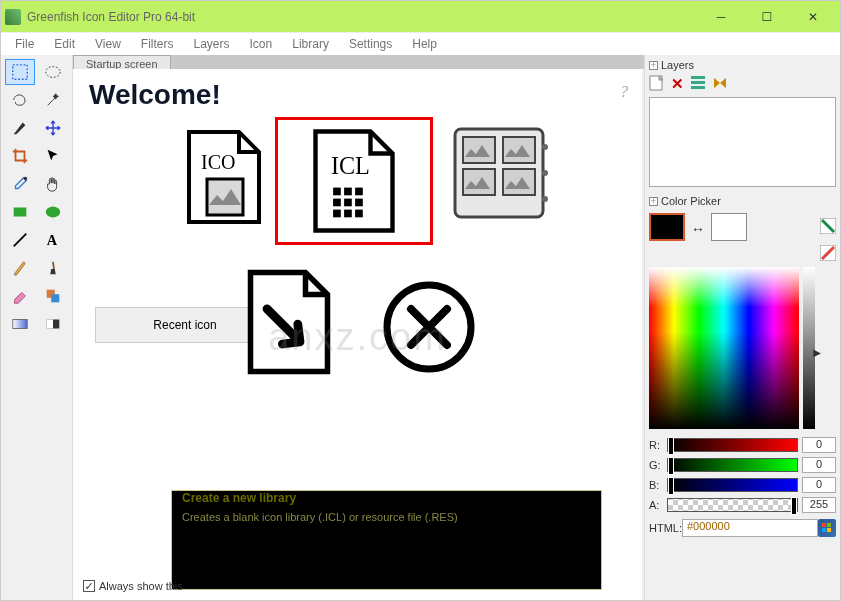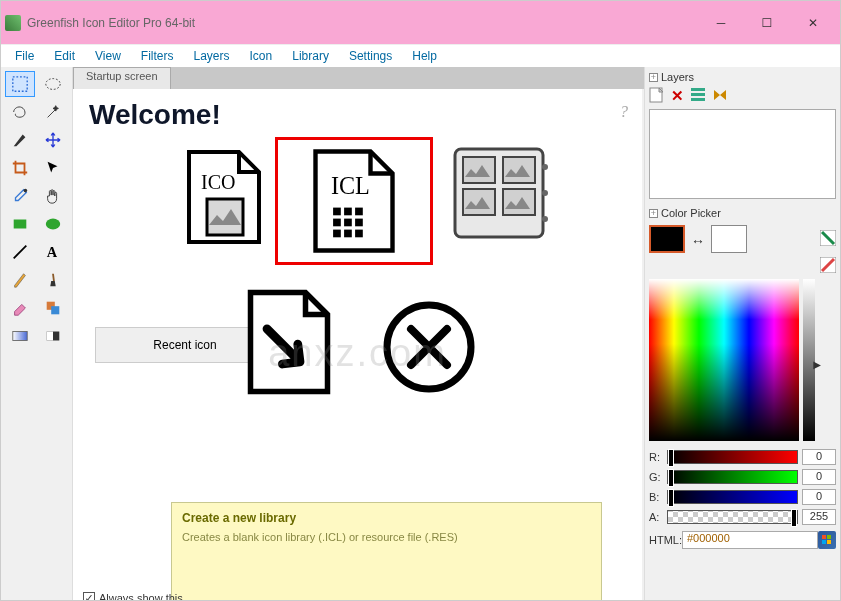--- a/index.html
+++ b/index.html
@@ -1,50 +1,50 @@
 <!DOCTYPE html>
 <html><head>
 <meta charset="utf-8">
 <style>
 * { box-sizing: border-box; margin: 0; padding: 0; }
 body { font-family: "Segoe UI", Tahoma, sans-serif; font-size: 12px; background: #fff; width: 841px; height: 601px; overflow: hidden; border: 1px solid #ccc; }
 
-.titlebar { height: 44px; display: flex; align-items: center; padding: 0 4px; background: #f9a8d4; border-bottom: 1px solid #eee; }
+.titlebar { height: 32px; display: flex; align-items: center; padding: 0 4px; background: #bef264; border-bottom: 1px solid #eee; }
 .titlebar-icon { width: 16px; height: 16px; margin-right: 6px; background: linear-gradient(45deg,#3a7b3a,#6fc06f); border-radius: 2px; }
 .titlebar-text { flex: 1; color: #666; }
 .win-btns { display: flex; }
 .win-btn { width: 46px; height: 28px; display: flex; align-items: center; justify-content: center; color: #333; }
 
 .menubar { height: 22px; display: flex; align-items: center; padding: 0 6px; gap: 4px; }
-.menu-item { padding: 2px 8px; color: #0369a1; }
+.menu-item { padding: 2px 8px; color: #737373; }
 
 .body-row { display: flex; height: calc(601px - 28px - 22px); }
 
 .toolbox { width: 72px; background: #f0f0f0; border-right: 1px solid #ddd; padding: 4px; }
 .toolgrid { display: grid; grid-template-columns: 1fr 1fr; gap: 2px; }
 .tool { width: 30px; height: 26px; display: flex; align-items: center; justify-content: center; border: 1px solid transparent; }
 .tool.sel { background: #cfe4ff; border: 1px solid #3399ff; }
 .tool svg { width: 18px; height: 18px; }
 
 .workspace { flex: 1; background: #f0f0f0; display: flex; flex-direction: column; min-width: 0; }
-.tabbar { height: 22px; background: #c8c8c8; display: flex; }
+.tabbar { height: 14px; background: #c8c8c8; display: flex; }
 .tab { padding: 2px 12px; background: #e8e8e8; border: 1px solid #aaa; border-bottom: none; font-size: 11px; color: #555; }
 
 .canvas-area { flex: 1; background: #fff; margin: 0 2px 2px 0; position: relative; padding: 10px 16px; overflow: hidden; }
 .welcome-title { font-size: 28px; font-weight: 600; color: #0f172a; margin-bottom: 6px; }
 .subtitle { font-size: 11px; color: #333; margin-bottom: 10px; }
 .help-q { position: absolute; top: 14px; right: 14px; color: #aaa; font-size: 16px; font-style: italic; font-family: serif; }
 
 .actions { position: relative; height: 280px; }
 .action-card { position: absolute; text-align: center; }
 .action-card svg { display: block; }
 .hl { border: 3px solid #e00; }
 .recent-btn { position: absolute; left: 6px; top: 190px; width: 180px; height: 36px; background: #efefef; border: 1px solid #ccc; display: flex; align-items: center; justify-content: center; font-size: 12px; }
 
-.hint-box { position: absolute; left: 98px; bottom: 14px; right: 40px; height: 100px; background: #fef9c3; border: 1px solid #c8c890; padding: 8px 10px; }
+.hint-box { position: absolute; left: 98px; bottom: 14px; right: 40px; height: 100px; background: #000000; border: 1px solid #c8c890; padding: 0 10px; }
 .hint-title { color: #6a6a00; font-weight: bold; font-size: 12px; margin-bottom: 6px; }
 .hint-body { color: #888844; font-size: 11px; }
 
 .always-row { position: absolute; left: 10px; bottom: 12px; display: flex; align-items: center; gap: 4px; font-size: 11px; color: #333; }
 .chk { width: 12px; height: 12px; border: 1px solid #555; display: flex; align-items: center; justify-content: center; }
 
 .rightpanel { width: 196px; background: #f0f0f0; border-left: 1px solid #ddd; display: flex; flex-direction: column; padding: 2px 4px; font-size: 11px; color: #333; position: relative; }
 .panel-title { padding: 2px 0; display: flex; align-items: center; gap: 3px; }
 .plusbox { width: 9px; height: 9px; border: 1px solid #888; display: inline-flex; align-items: center; justify-content: center; font-size: 9px; line-height: 1; color: #888; background:#fff; }
 .layer-tools { display: flex; gap: 6px; padding: 2px 0 4px; }

